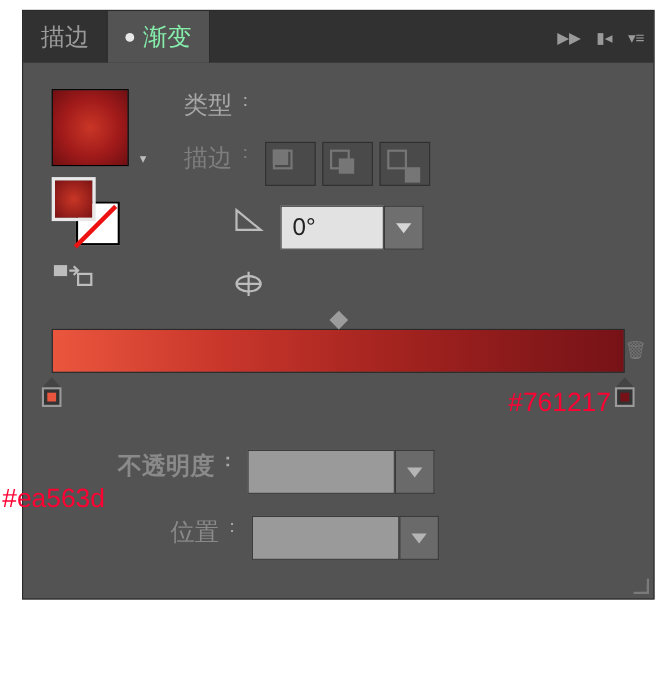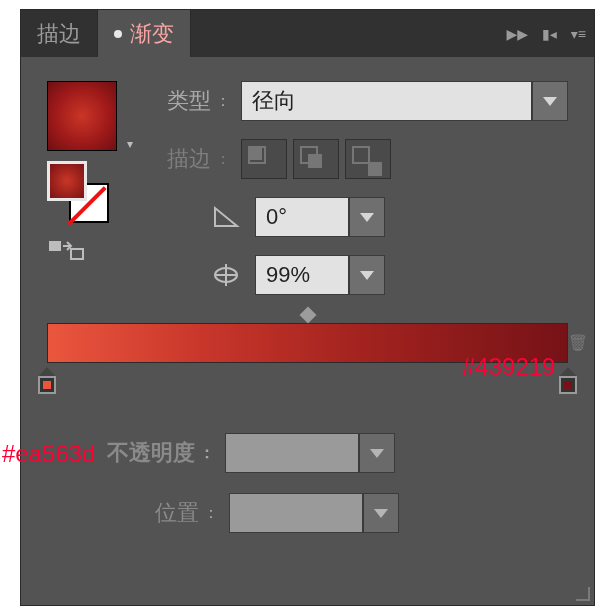--- a/index.html
+++ b/index.html
@@ -1,25 +1,25 @@
 <!DOCTYPE html>
 <html><head>
 <meta charset="utf-8">
 <style>
   * { box-sizing: border-box; margin: 0; padding: 0; font-family: "Microsoft YaHei", Arial, sans-serif; }
   body { width: 600px; height: 613px; background: #fff; position: relative; }
-  .panel { position: absolute; left: 20px; top: 9px; width: 575px; height: 597px; background: #535353; border: 1px solid #2a2a2a; }
+  .panel { position: absolute; left: 20px; top: 9px; width: 575px; height: 536px; background: #535353; border: 1px solid #2a2a2a; }
   .tabbar { height: 47px; background: #313131; display: flex; align-items: stretch; position: relative; }
   .tab { display: flex; align-items: center; padding: 0 16px; color: #9a9a9a; font-size: 22px; cursor: pointer; border-right: 1px solid #2a2a2a; }
-  .tab.active { background: #535353; color: #fca5a5; }
+  .tab.active { background: #535353; color: #86efac; }
   .tab .dot { width: 8px; height: 8px; background: #e8e8e8; border-radius: 50%; margin-right: 8px; }
   .tabmenu { position: absolute; right: 8px; top: 0; height: 100%; display: flex; align-items: center; gap: 14px; color: #9a9a9a; }
   .tabmenu span { font-size: 14px; }
   .content { padding: 24px 26px 0 26px; position: relative; }
-  .row { display: flex; align-items: center; margin-bottom: 20px; }
+  .row { display: flex; align-items: flex-start; margin-bottom: 20px; }
   .swatch-big { width: 70px; height: 70px; border: 1px solid #000; background: radial-gradient(circle at 50% 50%, #c93626 0%, #a01a1a 55%, #6e0f12 100%); }
   .swatch-caret { margin-left: 10px; color: #bdbdbd; font-size: 12px; }
   .label { color: #a8a8a8; font-size: 22px; white-space: nowrap; }
   .colon { margin: 0 10px 0 4px; color: #a8a8a8; }
   .select { flex: 1; height: 40px; display: flex; }
   .select-body { flex: 1; background: #e2e2e2; border: 1px solid #3b3b3b; padding-left: 10px; display: flex; align-items: center; font-size: 22px; color: #222; }
   .select-btn { width: 36px; background: #6f6f6f; border: 1px solid #3b3b3b; border-left: 1px solid #3a3a3a; display: flex; align-items: center; justify-content: center; }
   .tri-down { width: 0; height: 0; border-left: 7px solid transparent; border-right: 7px solid transparent; border-top: 9px solid #d6d6d6; }
   .stroke-icons { display: flex; gap: 6px; }
   .sicon { width: 46px; height: 40px; background: #4a4a4a; border: 1px solid #2f2f2f; position: relative; }
@@ -97,26 +97,20 @@
               <rect x="24" y="14" width="12" height="10" fill="none" stroke="#bdbdbd" stroke-width="2"></rect>
               <path d="M16 11 h8 M20 7 l4 4 -4 4" fill="none" stroke="#bdbdbd" stroke-width="2"></path>
             </svg>
         </div>
       </div>
 
       <div style="flex:1; display:flex; flex-direction:column; gap:18px;">
         <div class="row" style="margin-bottom:0;">
           <span class="label">类型</span>
           <span class="colon">：</span>
-          <div class="select">
-            <div class="select-body">径向</div>
-            <div class="select-btn">
-                <div class="tri-down"></div>
-              </div>
-          </div>
         </div>
 
         <div class="row" style="margin-bottom:0;">
           <span class="label" style="color:#7e7e7e;">描边</span>
           <span class="colon" style="color:#7e7e7e;">：</span>
           <div class="stroke-icons">
             <div class="sicon a"></div>
             <div class="sicon b"></div>
             <div class="sicon c"></div>
           </div>
@@ -140,26 +134,20 @@
 
         <div class="row" style="margin-bottom:0;">
           <div class="spacer" style="width:42px"></div>
           <div class="ratio-icon">
             <svg width="30" height="26" viewBox="0 0 30 26">
                 <ellipse cx="15" cy="13" rx="11" ry="7" fill="none" stroke="#bdbdbd" stroke-width="2"></ellipse>
                 <path d="M15 2 v22 M4 13 h22" stroke="#bdbdbd" stroke-width="2"></path>
               </svg>
           </div>
           <div style="width:12px"></div>
-          <div class="input-combo">
-            <div class="select-body">99%</div>
-            <div class="select-btn">
-                <div class="tri-down"></div>
-              </div>
-          </div>
         </div>
       </div>
     </div>
 
     <div class="gradbar-wrap">
       <div class="mid-diamond"></div>
       <div class="gradbar"></div>
       <span class="gicon">🗑</span>
       <div class="stop l">
         <div class="tip"></div>
@@ -195,14 +183,14 @@
             <div class="tri-down"></div>
           </div>
       </div>
     </div>
 
   </div>
 
   <div class="panel-resize"></div>
 </div>
 
-<div class="annot" style="left:462px; top:353px;">#439219</div>
+<div class="annot" style="left:462px; top:353px;">#761217</div>
 <div class="annot" style="left:2px; top:440px;">#ea563d</div>
 
 </body></html>

